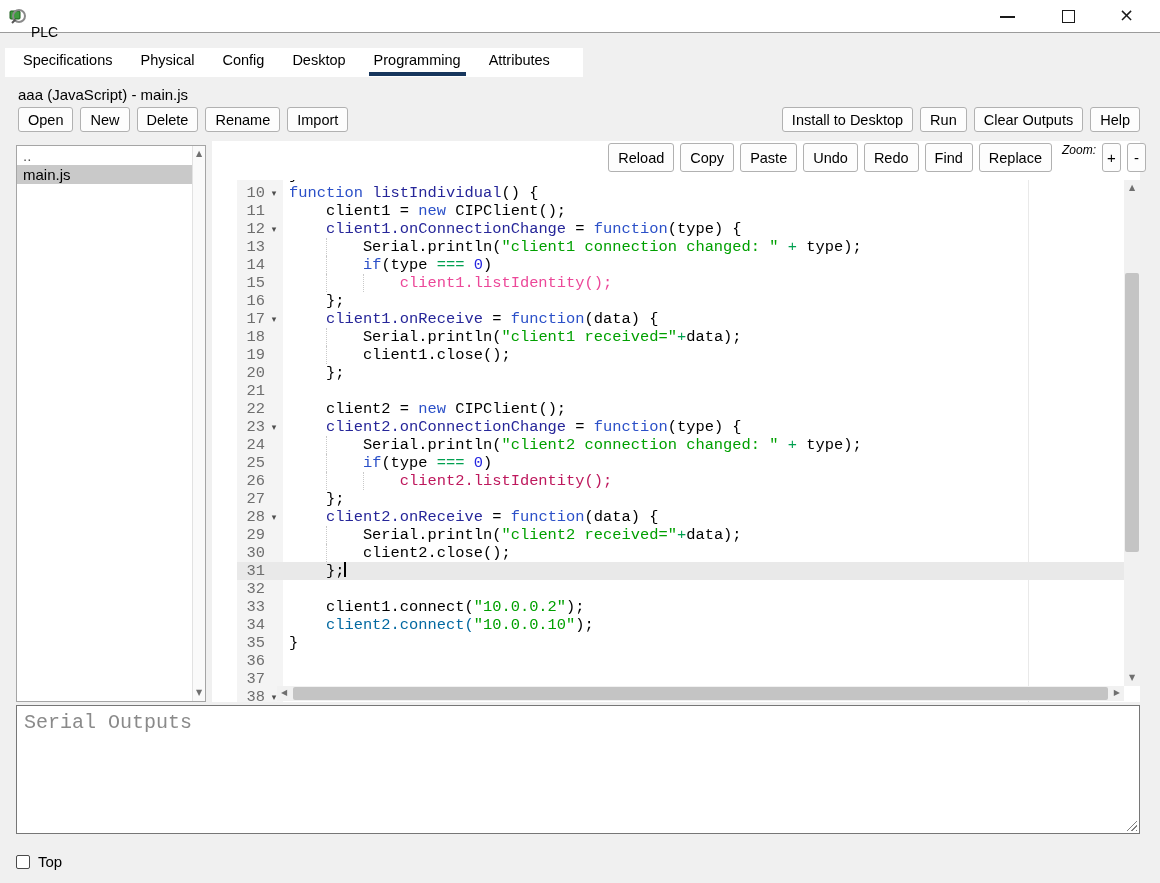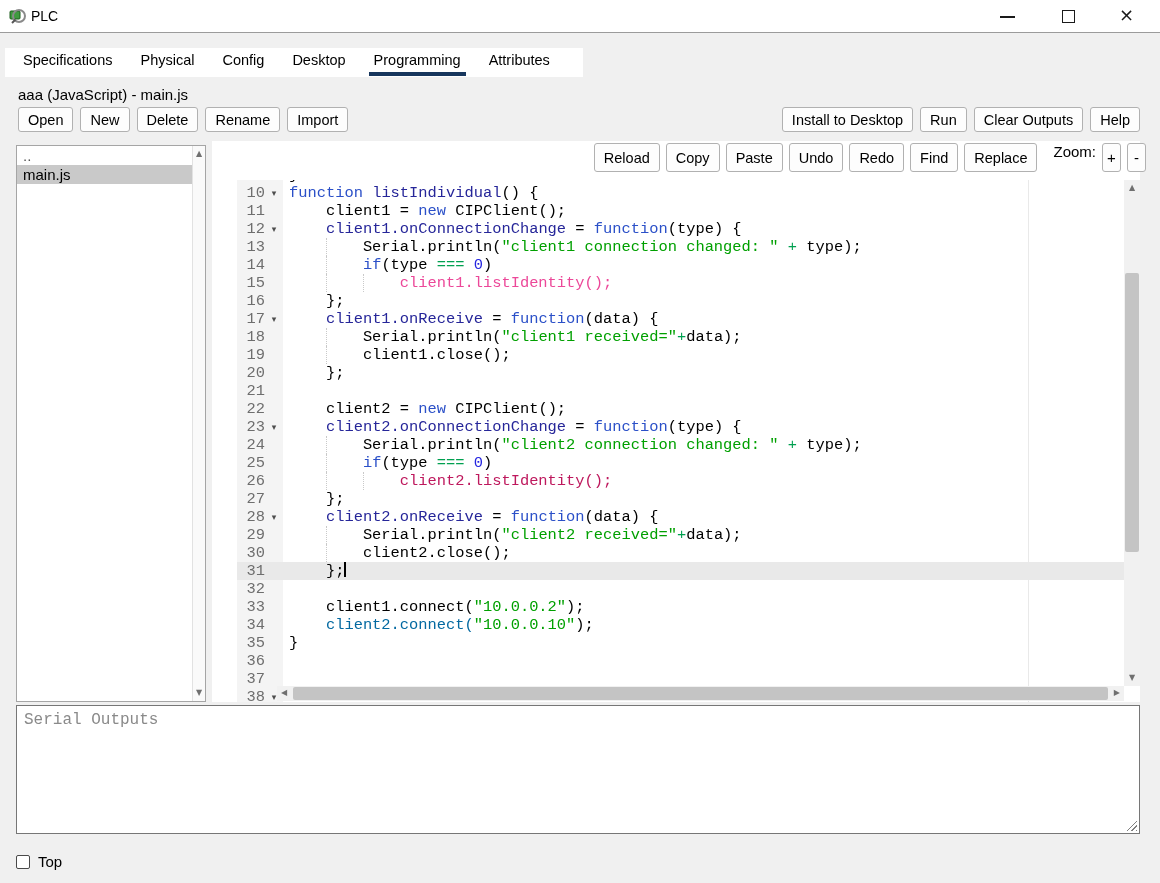--- a/index.html
+++ b/index.html
@@ -5,21 +5,21 @@
   * { margin:0; padding:0; box-sizing:border-box; }
   html,body { width:1160px; height:883px; }
   body {
     position:relative; background:#f0f0f0; overflow:hidden;
     font-family:"Liberation Sans", sans-serif; color:#000;
   }
   
   .titlebar { position:absolute; left:0; top:0; width:1160px; height:33px;
     background:#ffffff; border-bottom:1px solid #9b9b9b; }
   .app-icon { position:absolute; left:9px; top:7px; width:18px; height:18px; }
-  .win-title { position:absolute; left:31px; top:8px; font-size:14px; }
+  .win-title { position:absolute; left:31px; top:24px; font-size:14px; }
   .wc { position:absolute; top:0; width:44px; height:33px; cursor:default; }
   .wc-min { left:985px; } .wc-max { left:1046px; } .wc-close { left:1106px; }
   .wc-min .bar { position:absolute; left:15px; top:16px; width:15px; height:2px; background:#1a1a1a; }
   .wc-max .box { position:absolute; left:16px; top:10px; width:13px; height:13px; border:1.4px solid #1a1a1a; }
   .wc-close .x { position:absolute; left:13px; top:4px; font-size:18px; color:#1a1a1a; font-family:"DejaVu Sans",sans-serif; }
   
   .tabstrip { position:absolute; left:5px; top:48px; height:29px; background:#ffffff;
     display:flex; align-items:flex-start; padding-left:13px; padding-right:10px; }
   .tab { font-size:14.5px; padding:4px 5px 4px; margin-right:18px;
     border-bottom:4px solid transparent; white-space:nowrap; cursor:default; }
@@ -27,21 +27,21 @@
   
   .file-title { position:absolute; left:18px; top:86px; font-size:15px; }
   .btn-row { position:absolute; display:flex; gap:7px; }
   .row-file { left:18px; top:107px; }
   .row-run { top:107px; right:20px; }
   .ui-btn { font-family:inherit; font-size:14.5px; color:#000; background:#fdfdfd;
     border:1px solid #b1b1b1; border-radius:3px; height:25px; padding:0 9px;
     white-space:nowrap; cursor:default; }
   .editor-toolbar { top:143px; right:14px; gap:6px; }
   .editor-toolbar .ui-btn { height:29px; }
-  .zoom-label { font-size:15px; margin-left:10px; }
+  .zoom-label { font-size:12px; margin-left:4px;font-style:italic; }
   .zoom-btn { width:19px; padding:0; height:28px; font-size:15px; }
   
   .file-list { position:absolute; left:16px; top:145px; width:190px; height:557px;
     background:#ffffff; border:1px solid #a5a5a5; }
   .fl-item { height:19px; line-height:19px; font-size:15px; padding:0 6px;
     margin-right:13px; white-space:nowrap; overflow:hidden; cursor:default; }
   .fl-item.dim { color:#555; }
   .fl-item.selected { background:#c9c9c9; }
   .fl-scroll { position:absolute; right:0; top:0; width:13px; height:100%;
     background:#fafafa; border-left:1px solid #e2e2e2; }
@@ -75,21 +75,21 @@
   .hscroll { position:absolute; left:65px; top:545px; width:847px; height:15px;
     background:#f1f1f1; z-index:5; }
   .hscroll .left { position:absolute; left:4px; top:3px; }
   .hscroll .right { position:absolute; right:4px; top:3px; }
   .hthumb { position:absolute; left:16px; right:16px; top:1px; bottom:1px;
     background:#c4c4c4; border-radius:2px; }
   
   .serial { position:absolute; left:16px; top:705px; width:1124px; height:129px;
     background:#ffffff; border:1px solid #767676; }
   .serial-ph { position:absolute; left:7px; top:5px; font-family:"Liberation Mono",monospace;
-    font-size:16px; color:#8a8a8a; }
+    font-size:20px; color:#8a8a8a; }
   .grip { position:absolute; right:2px; bottom:2px; width:13px; height:13px;
     background:repeating-linear-gradient(135deg, transparent 0 2px, #808080 2px 3px);
     clip-path:polygon(100% 0, 100% 100%, 0 100%); }
   
   .footer-check { position:absolute; left:16px; top:853px; display:flex; align-items:center; gap:8px; }
   .checkbox { width:14px; height:14px; border:1px solid #4a4a4a; border-radius:2px; background:#fff; }
   .check-label { font-size:15px; }
 </style>
 </head>
 <body>

